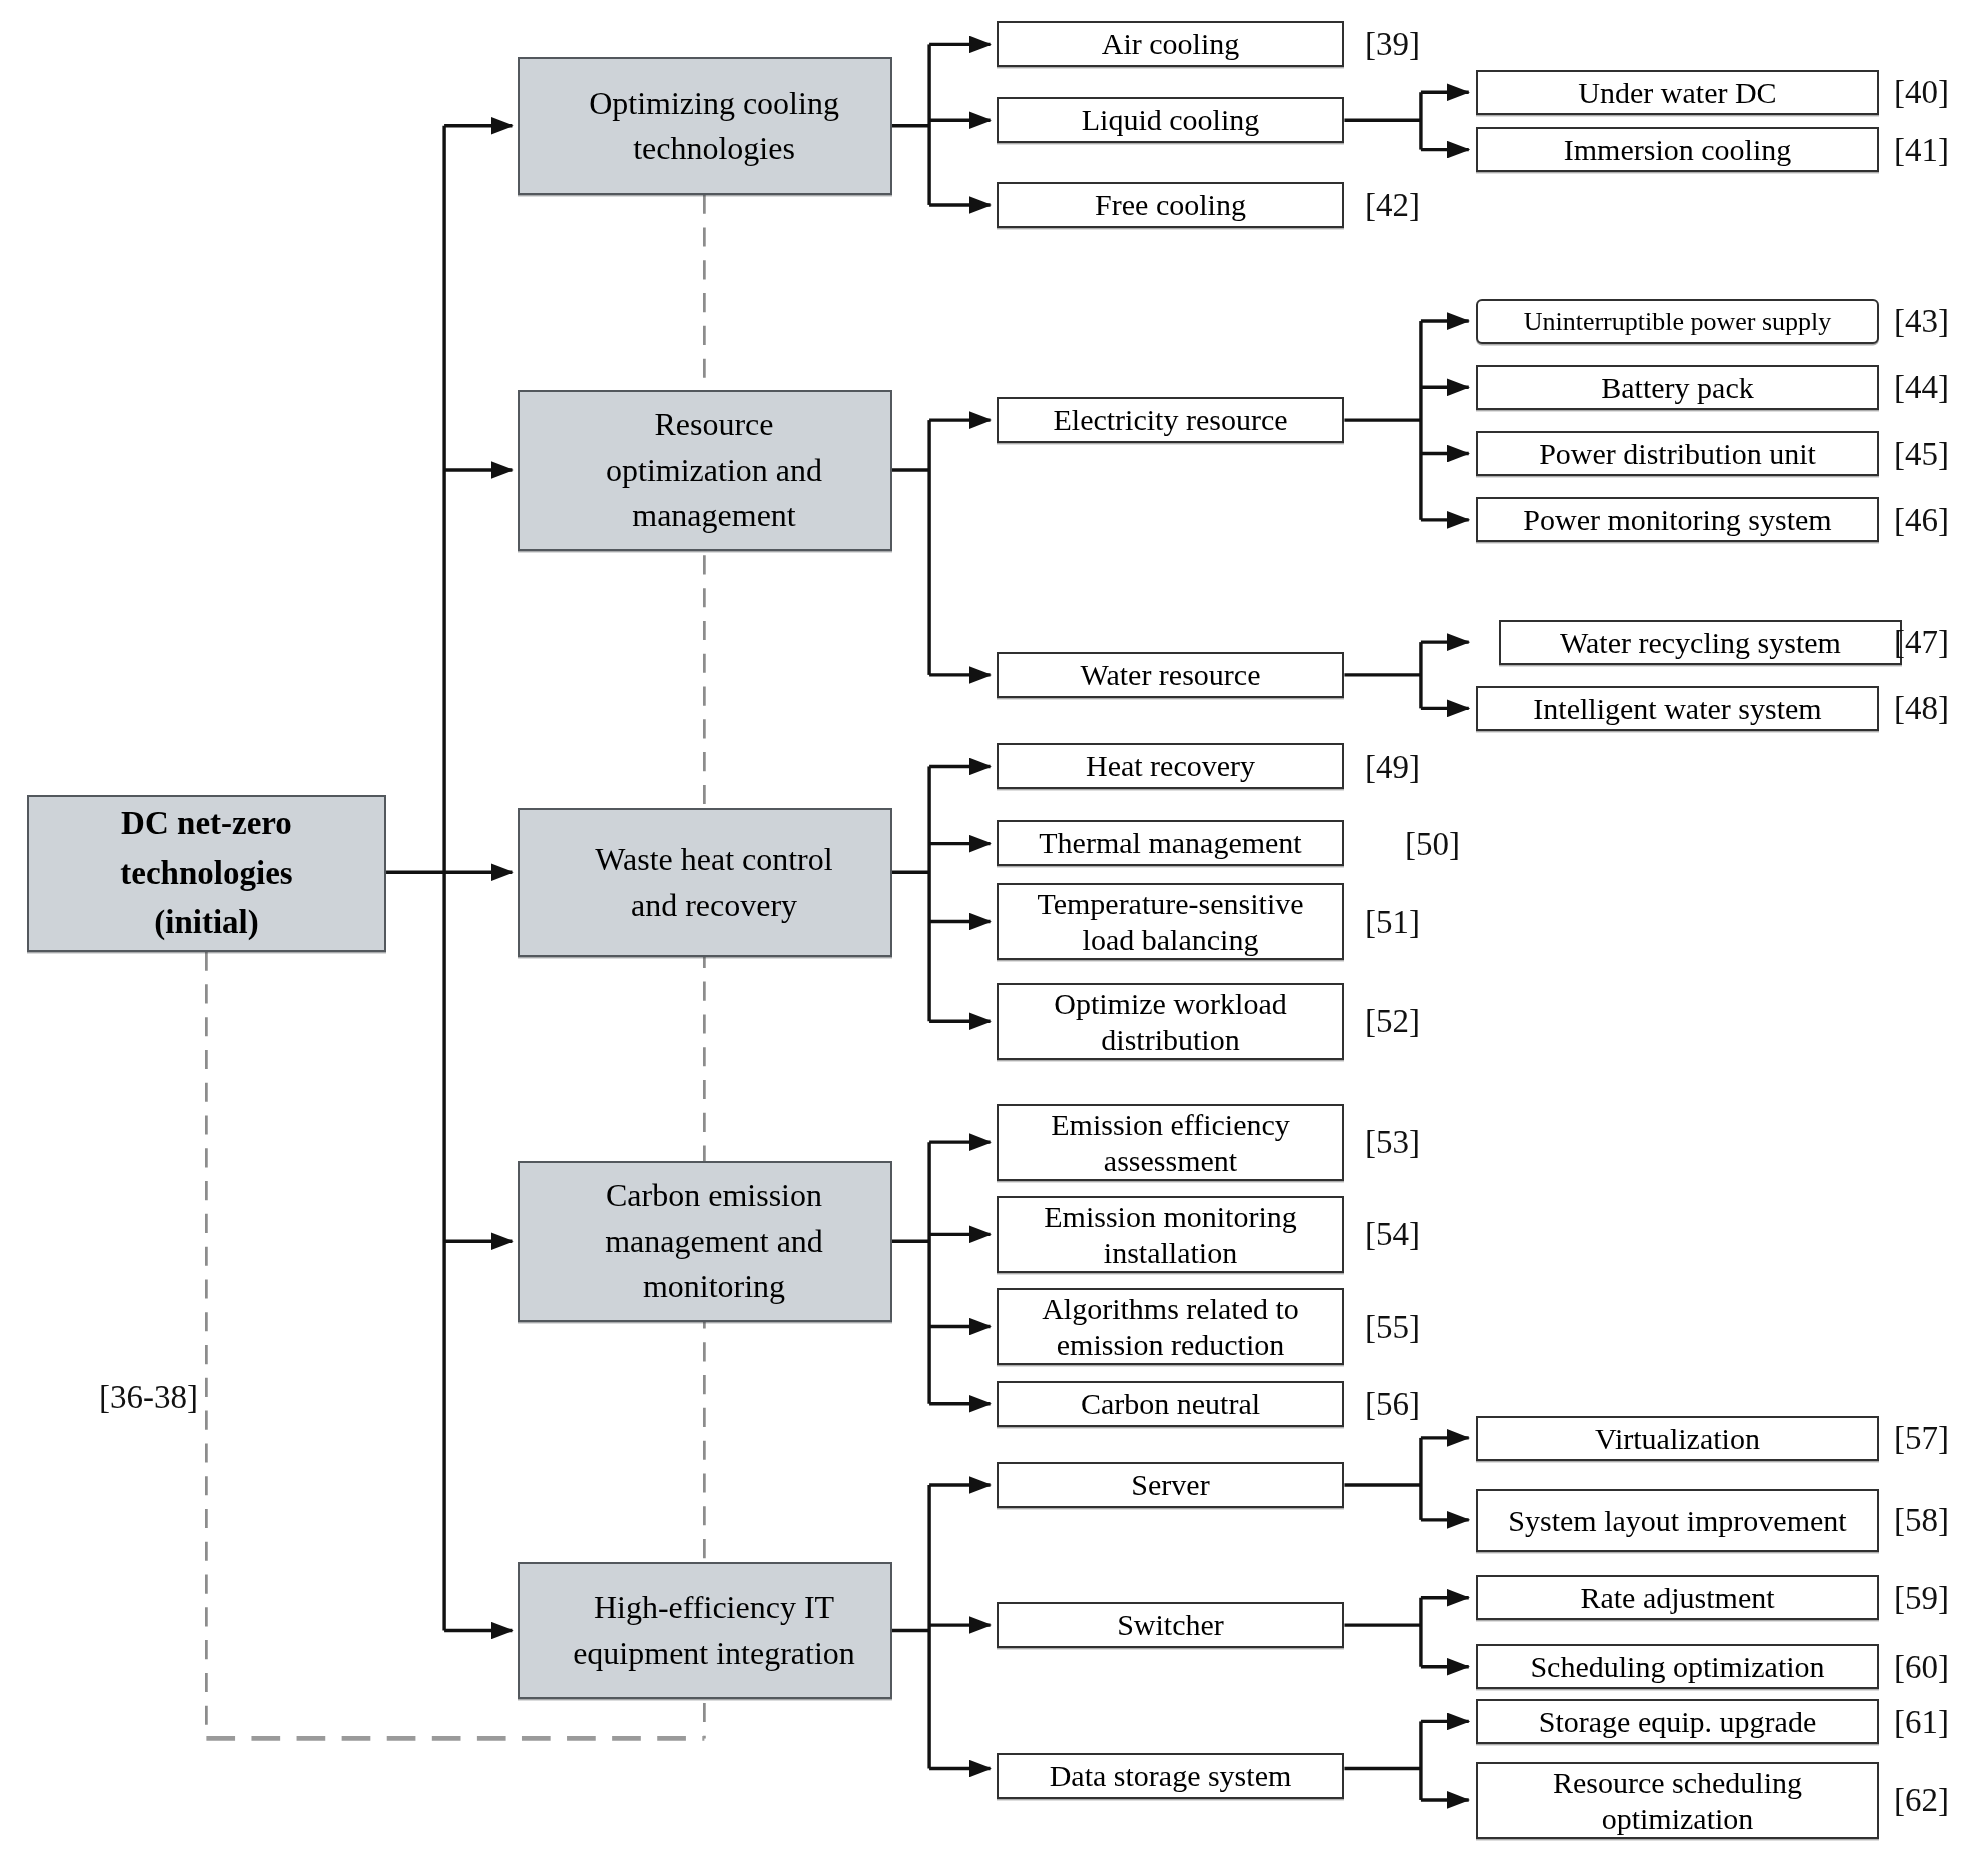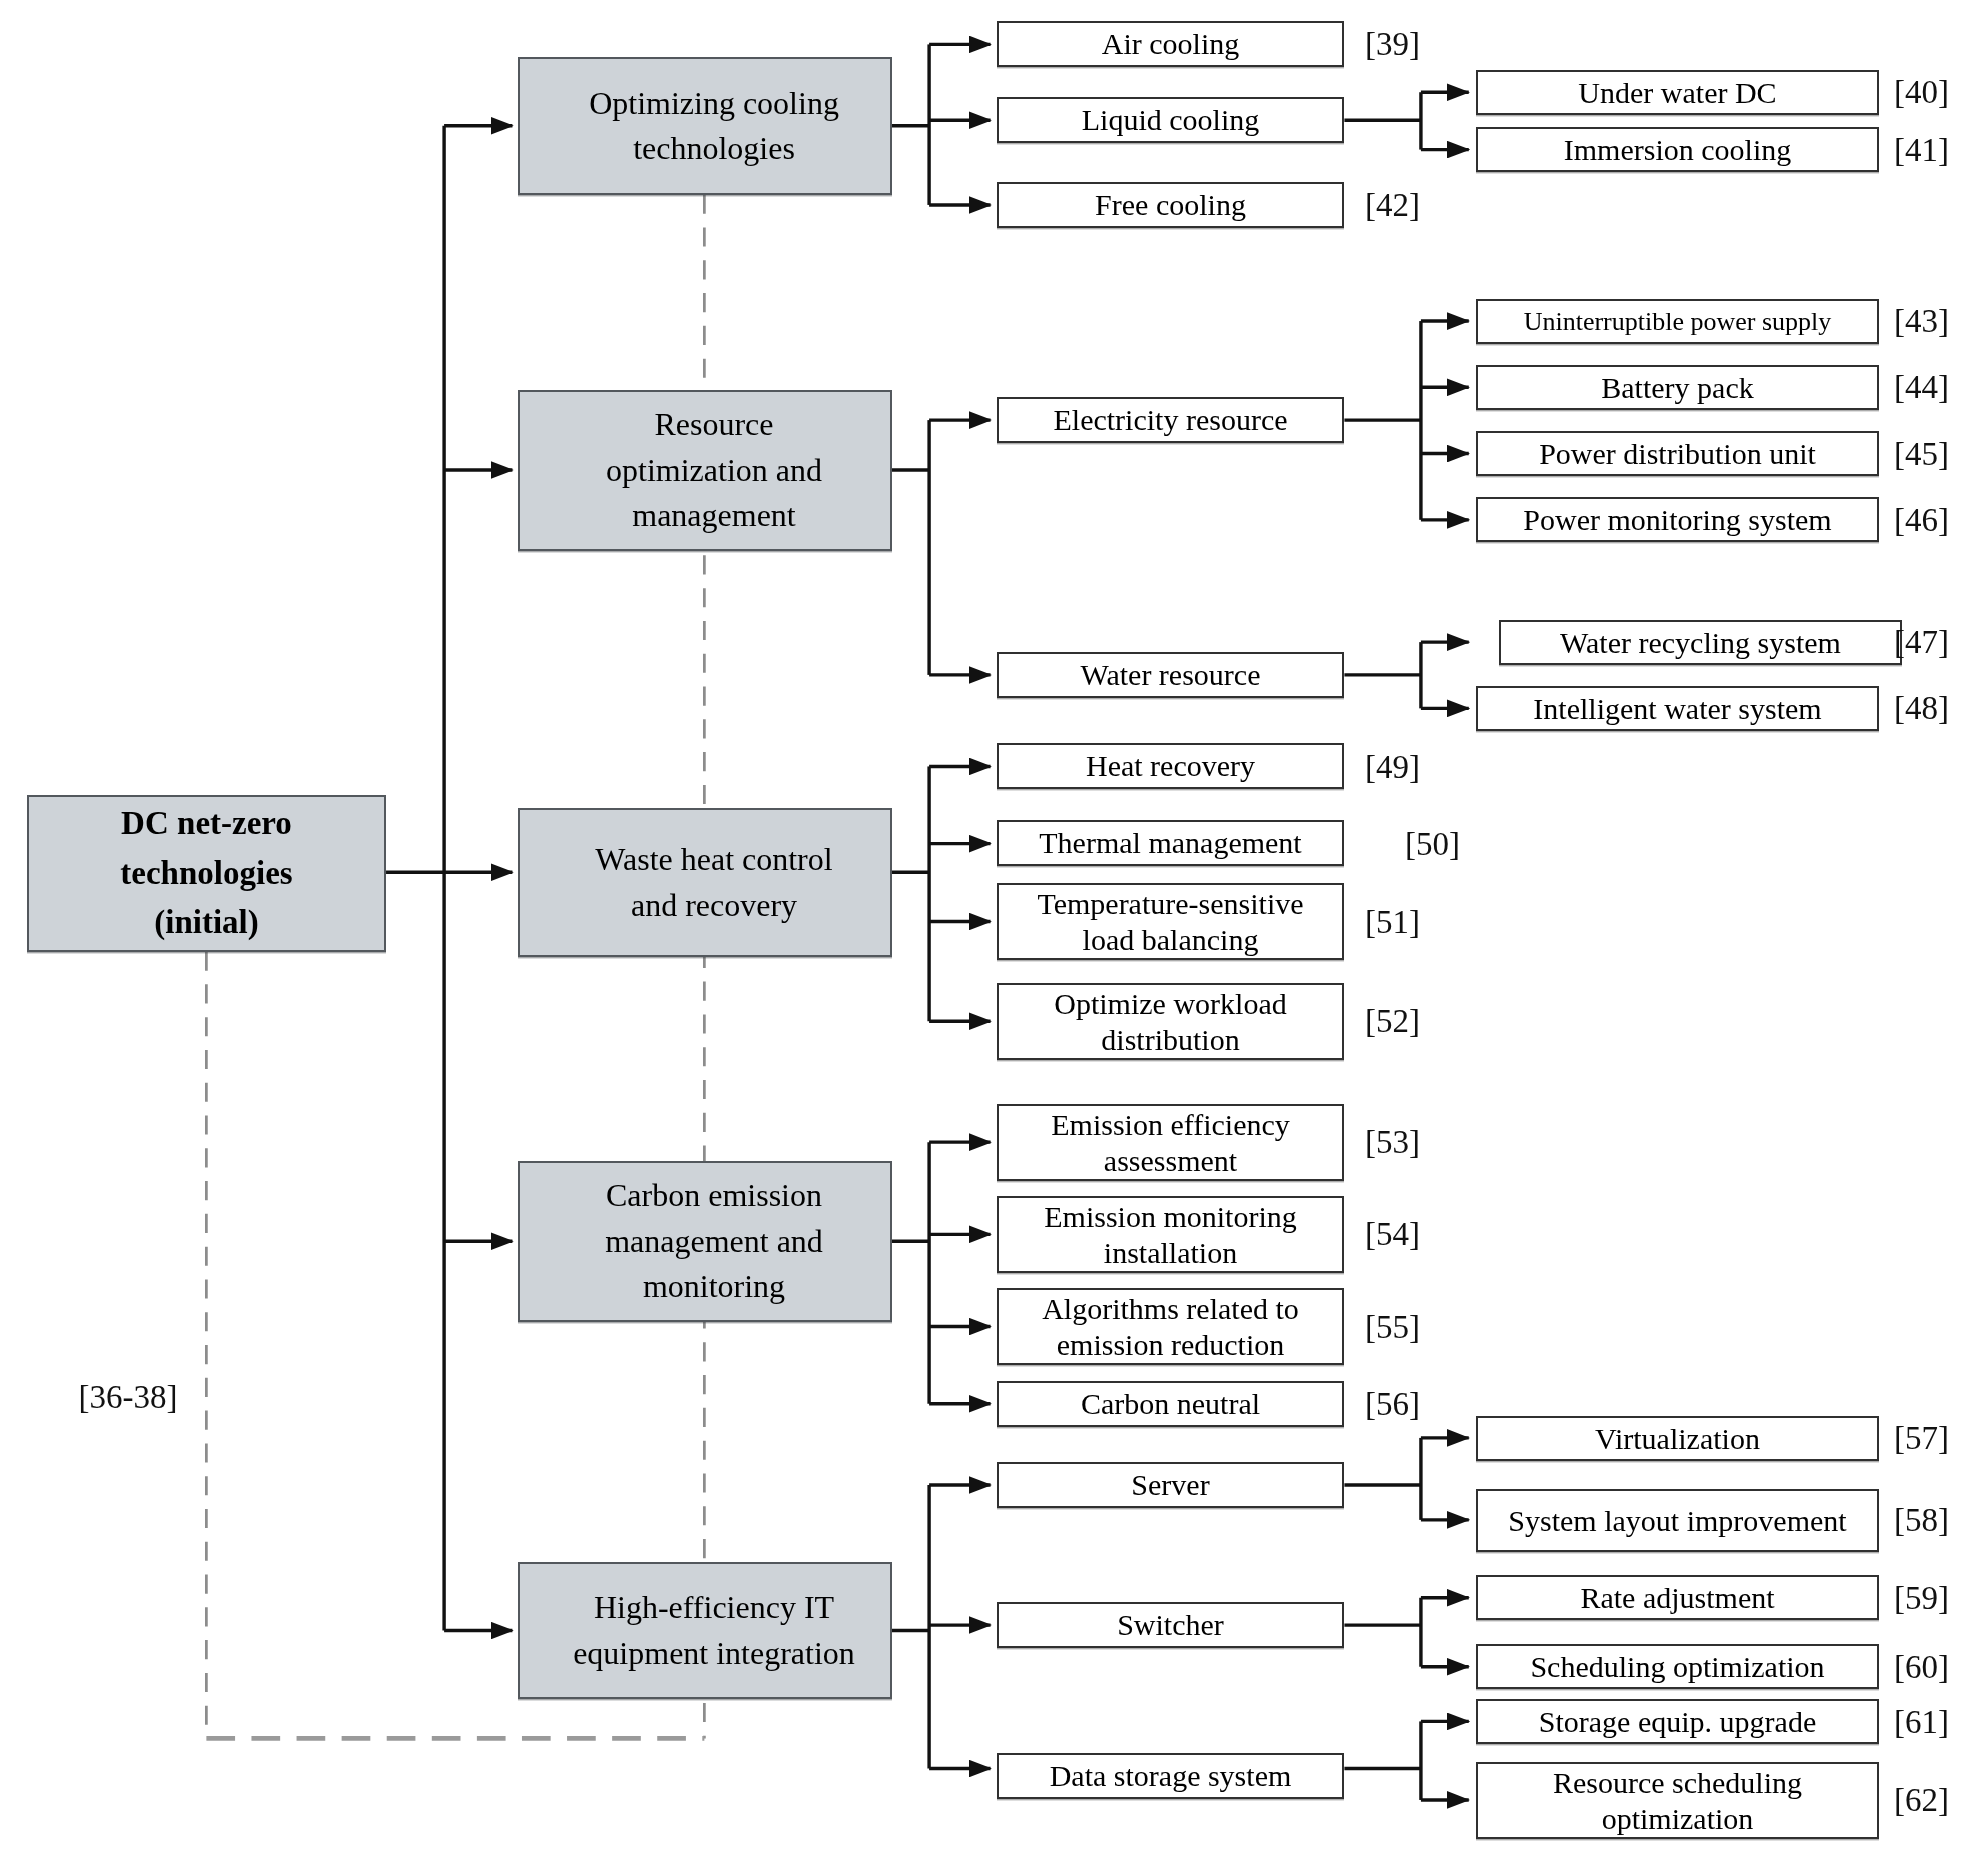--- a/index.html
+++ b/index.html
@@ -35,27 +35,27 @@
     font-weight:bold;
     font-size:33px;
     line-height:1.5;
     box-shadow:0 1.4px 0 rgba(60,64,68,.45);
   }
   .leaf {
     border:2px solid #303030;
     font-size:30px;
     box-shadow:0 1.4px 0 rgba(90,90,90,.5);
   }
-  .leaf.small { font-size:26px; }
+  .leaf.small { font-size:26px;border-radius:6px; }
   .ref {
     position:absolute;
     font-size:33px;
     color:#111;
     transform:translateY(-50%);
-    text-align:center;
+    text-align:right;
     white-space:nowrap;
   }
 </style>
 </head>
 <body>
 
 <div id="canvas">
 
   <svg id="wires" width="1975" height="1871" viewBox="0 0 2891 2739">
     <defs>

